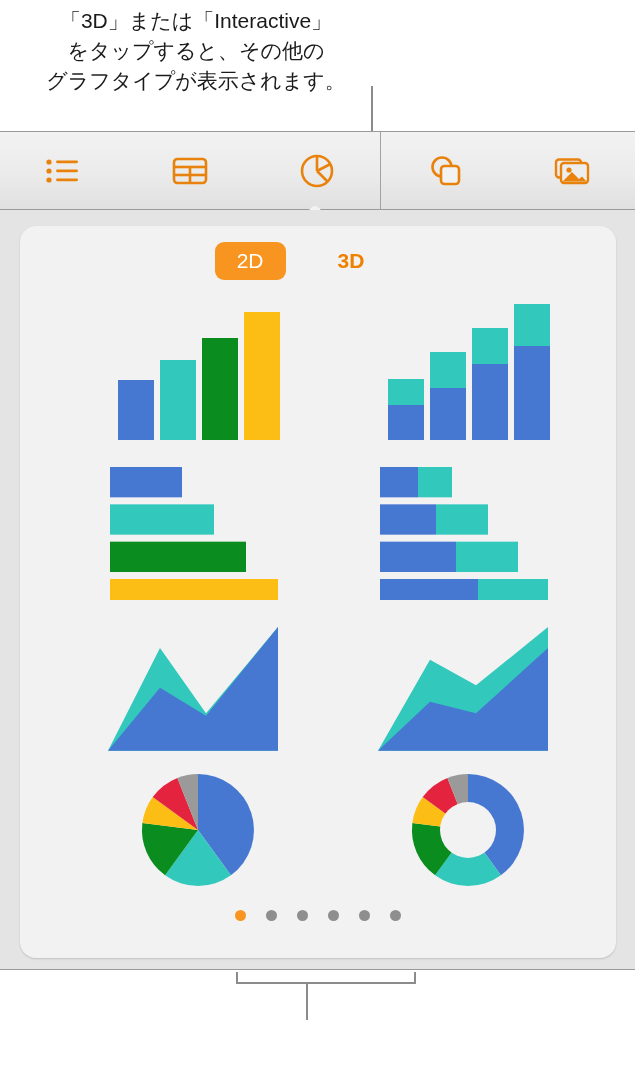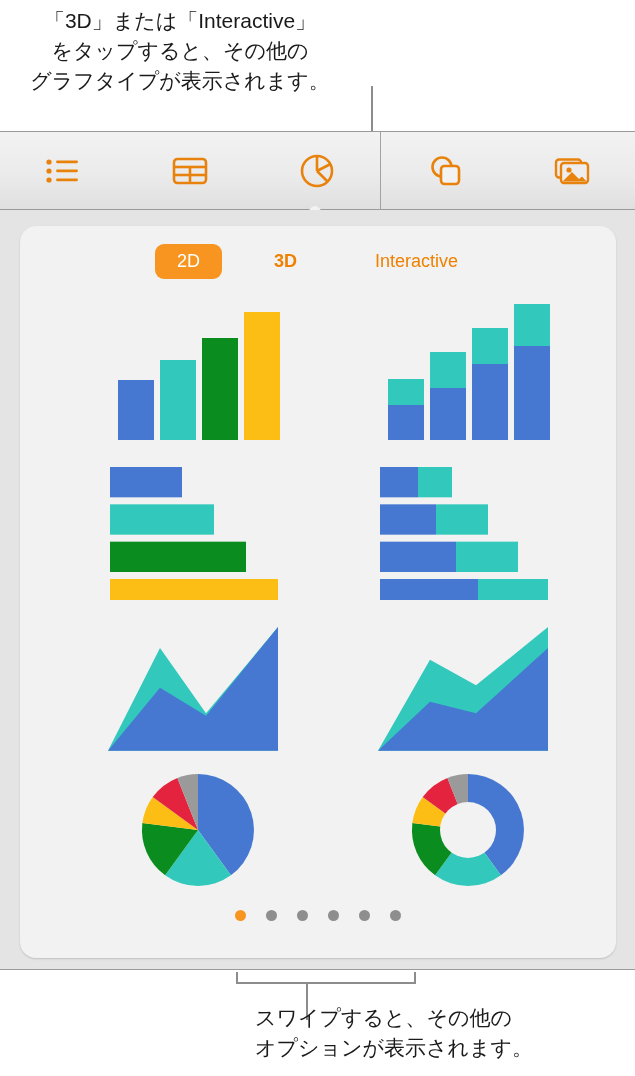--- a/index.html
+++ b/index.html
@@ -12,20 +12,21 @@
   #root { position: relative; width: 635px; height: 1076px; }
 
   
   .callout-text {
     position: absolute;
     color: #1a1a1a;
     font-size: 21px;
     line-height: 30px;
     letter-spacing: 0px;
     white-space: pre-line;
+    padding-left: 32px;
   }
   #callout-top {
     top: 6px; left: 0; width: 360px;
     text-align: center;
   }
   #callout-bottom {
     top: 1003px; left: 255px; width: 380px;
     text-align: left;
   }
 
@@ -74,21 +75,21 @@
     border-bottom: 1px solid #9a9a9a;
   }
 
   
   #tabs {
     position: absolute; left: 0; top: 240px; width: 635px; height: 42px;
     display: flex; align-items: center; justify-content: center;
     gap: 0px;
   }
   .tab {
-    font-size: 18px;
+    font-size: 21px;
     color: #f08000;
     padding: 7px 22px;
     border-radius: 9px;
     white-space: nowrap;
   }
   .tab.selected {
     background: #f89520;
     color: #ffffff;
     font-weight: 400;
   }
@@ -196,21 +197,20 @@
       <path d="M0 22 C10 22, 16 2, 23 2 C30 2, 36 22, 46 22 Z" fill="#f2f2f2"></path>
     </svg>
   </div>
 
   <div id="panel-outerframe"></div>
   <div id="panel"></div>
 
   <div id="tabs">
     <div class="tab selected" id="tab-2d">2D</div>
     <div class="tab" id="tab-3d">3D</div>
-    <div class="tab" id="tab-interactive">Interactive</div>
   </div>
 
   <div id="chart-grid">
 
     <div class="chart-cell" style="left:68px; top:0px;">
       <svg viewBox="0 0 220 140" preserveAspectRatio="none">
         <g filter="none">
           <rect x="30" y="80" width="36" height="60" fill="#4678d2"></rect>
           <rect x="72" y="60" width="36" height="80" fill="#32c8bc"></rect>
           <rect x="114" y="38" width="36" height="102" fill="#0a8c1e"></rect>
@@ -310,16 +310,14 @@
     <span class="dot"></span>
     <span class="dot"></span>
     <span class="dot"></span>
   </div>
 
   <div class="leader" style="left:236px; top:982px; width:180px; height:2px;"></div>
   <div class="leader" style="left:236px; top:972px; width:2px; height:12px;"></div>
   <div class="leader" style="left:414px; top:972px; width:2px; height:12px;"></div>
   <div class="leader" style="left:306px; top:982px; width:2px; height:38px;"></div>
 
-  <div class="callout-text" id="callout-bottom">スワイプすると、その他の
-オプションが表示されます。</div>
 
 </div>
 
 </body></html>

